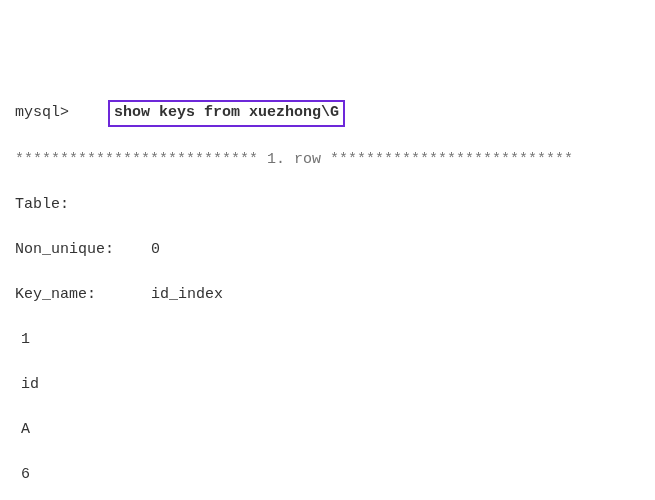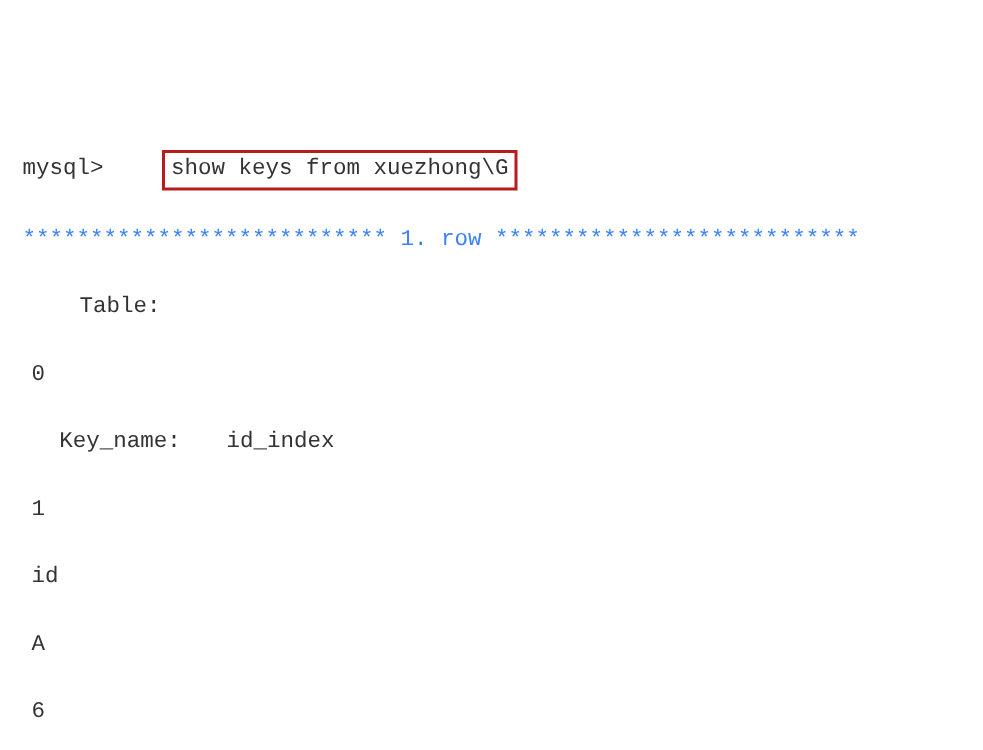--- a/index.html
+++ b/index.html
@@ -15,49 +15,50 @@
     }
     .prompt-line {
       display: flex;
       align-items: baseline;
       gap: 37px;
     }
     .prompt {
       display: inline;
     }
     .command-box {
-      border: 2px solid #b91c1c;
+      border: 2px solid #6d28d9;
       padding: 0 4px;
       display: inline-block;
       margin-left: 2px;
+      font-weight: bold;
     }
     .row-line {
-      color: #3b82f6;
+      color: #737373;
     }
     .field-line {
       display: flex;
     }
     .field-label {
       display: inline-block;
       width: 130px;
-      text-align: center;
+      text-align: left;
     }
     .field-value {
       margin-left: 6px;
     }
   </style>
 </head>
 <body>
 
 
 
 <div class="prompt-line"><span class="prompt">mysql&gt;</span> <span class="command-box">show keys from xuezhong\G</span></div>
 <div class="row-line">*************************** 1. row ***************************</div>
 <div class="field-line"><span class="field-label">Table:</span></div>
-<div class="field-line"><span class="field-value">0</span></div>
+<div class="field-line"><span class="field-label">Non_unique:</span><span class="field-value">0</span></div>
 <div class="field-line"><span class="field-label">Key_name:</span><span class="field-value">id_index</span></div>
 <div class="field-line"><span class="field-value">1</span></div>
 <div class="field-line"><span class="field-value">id</span></div>
 <div class="field-line"><span class="field-value">A</span></div>
 <div class="field-line"><span class="field-value">6</span></div>
 
 
 
 
 

